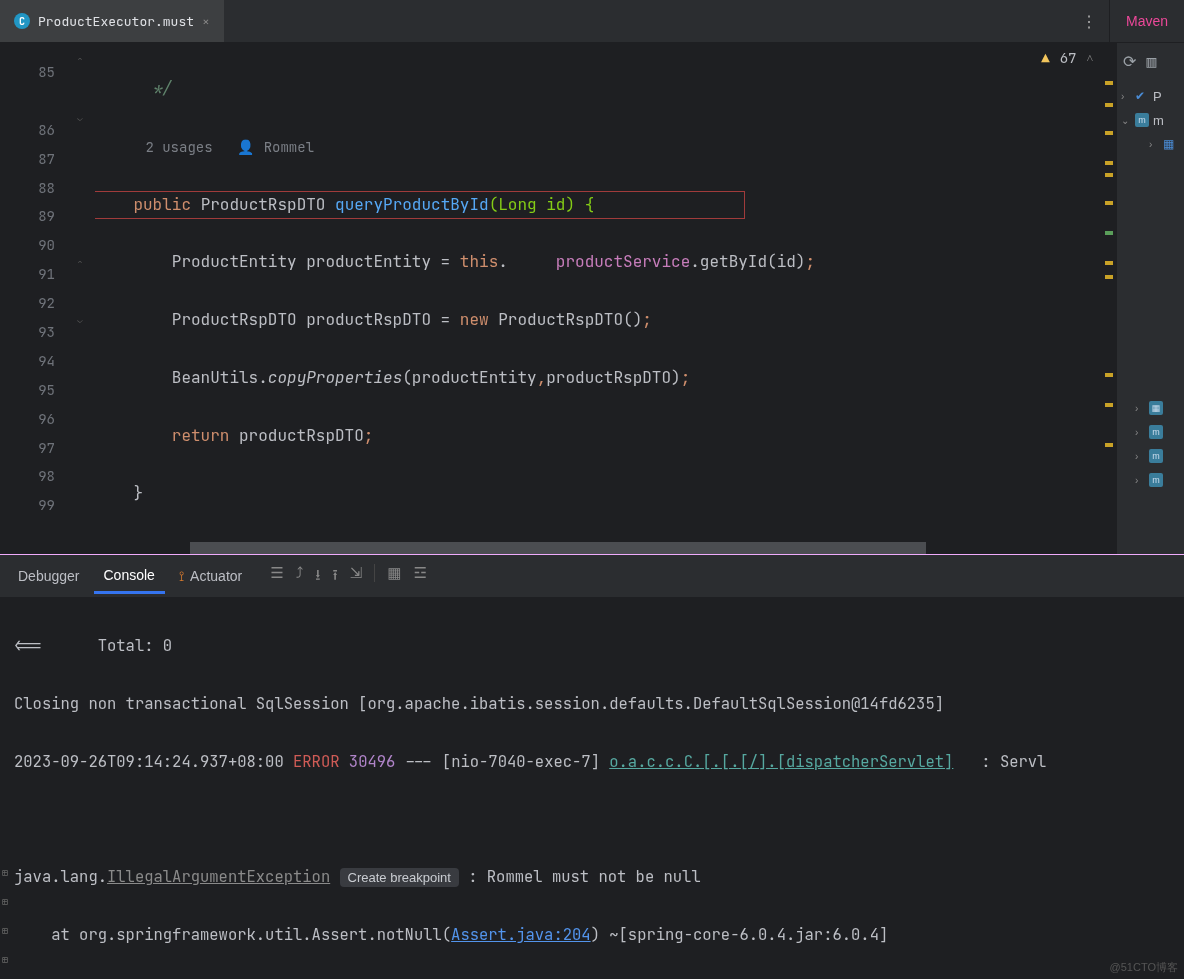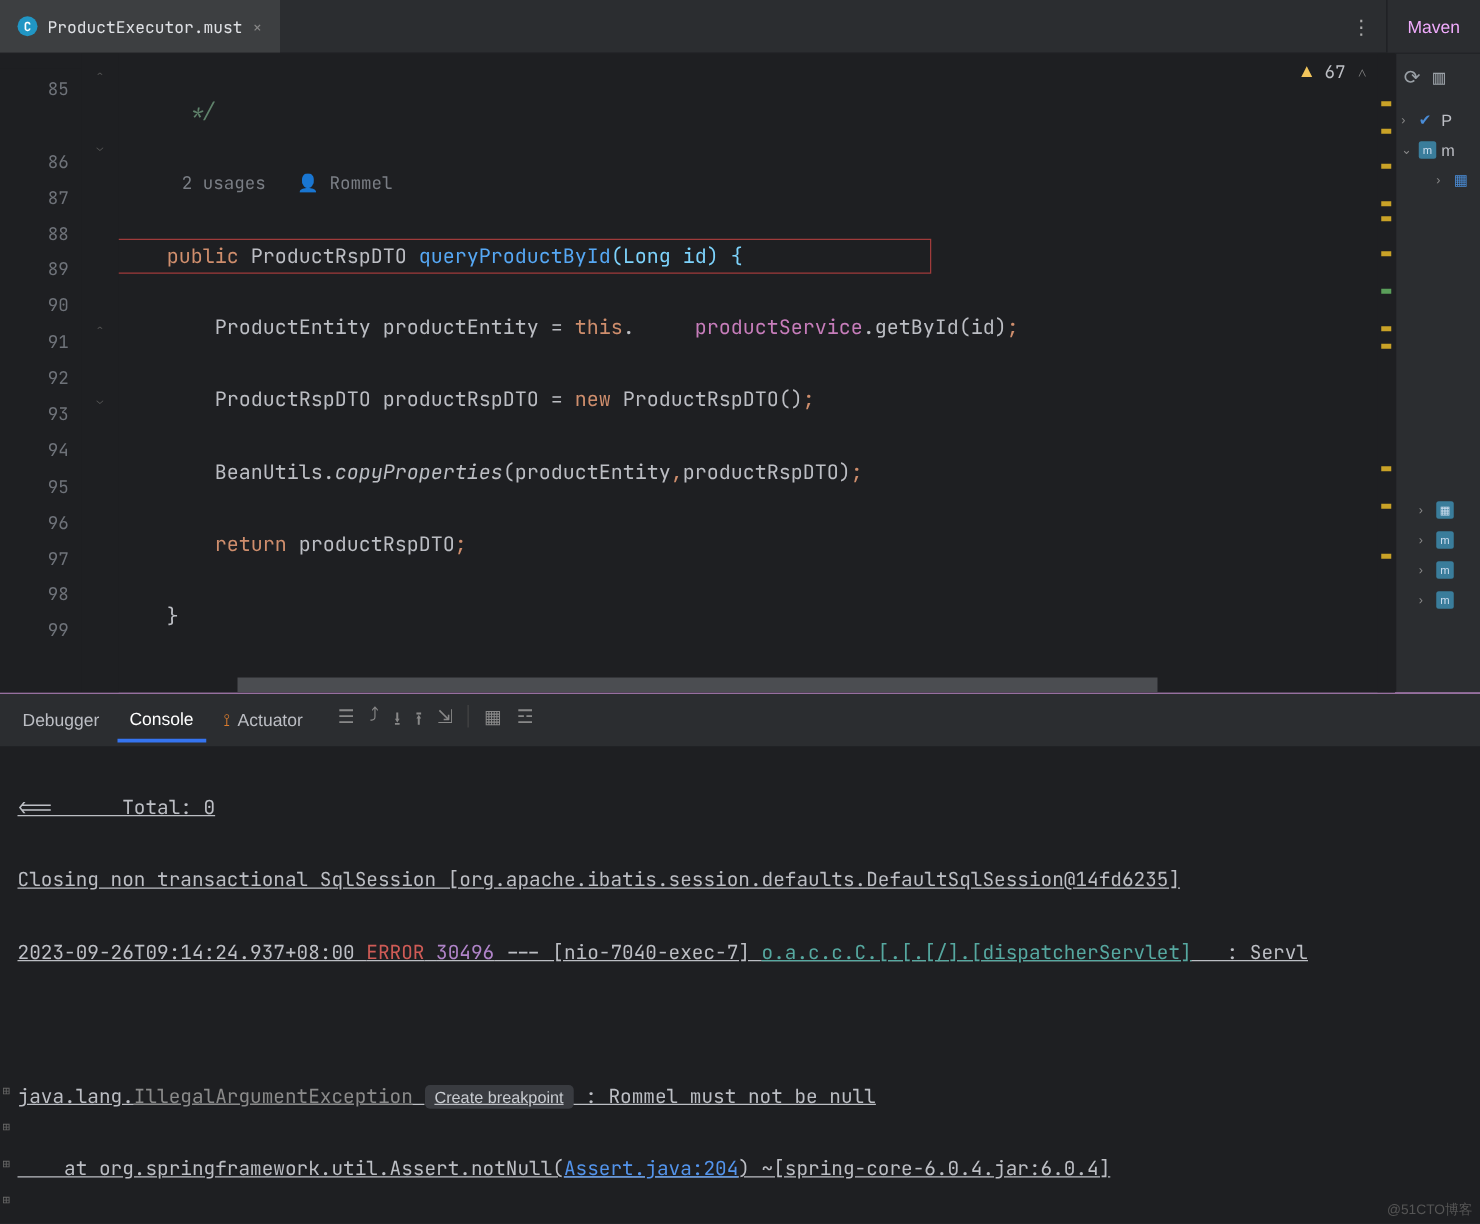--- a/index.html
+++ b/index.html
@@ -5,40 +5,40 @@
   * { margin:0; padding:0; box-sizing:border-box; }
   body { font-family:"JetBrains Mono","Consolas",monospace; background:#2b2d30; color:#bcbec4; font-size:13px; overflow:hidden; width:1184px; height:979px; }
   .root { display:flex; flex-direction:column; width:1184px; height:979px; }
   
   .tabbar { display:flex; align-items:center; height:43px; background:#2b2d30; border-bottom:1px solid #1e1f22; }
   .tab { display:flex; align-items:center; gap:8px; padding:0 14px; height:100%; background:#3d3f41; color:#dfe1e5; }
   .tab .file-icon { width:16px; height:16px; border-radius:50%; background:#2196c4; display:flex; align-items:center; justify-content:center; font-size:10px; color:#fff; font-weight:bold; }
   .tab .close { color:#888; }
   .tabbar-spacer { flex:1; }
   .kebab { padding:0 12px; color:#aaa; font-size:16px; }
-  .maven { display:flex; align-items:center; padding:0 16px; height:100%; color:#f0abfc; font-family:sans-serif; font-size:14px; background:#2b2d30; border-left:1px solid #1e1f22; }
+  .maven { display:flex; align-items:center; padding:0 16px; height:100%; color:#ec4899; font-family:sans-serif; font-size:14px; background:#2b2d30; border-left:1px solid #1e1f22; }
   
   .main { display:flex; flex:1; min-height:0; }
   .editor-wrap { position:relative; flex:1; display:flex; background:#1e1f22; overflow:hidden; }
   .gutter { width:65px; background:#1e1f22; text-align:right; color:#6f737a; padding-top:3px; font-size:14px;margin-top:12px; }
   .gutter .ln { height:28.9px; line-height:28.9px; padding-right:10px; }
   .fold-col { width:30px; background:#1e1f22; padding-top:3px; }
   .fold-col .fc { height:28.9px; display:flex; align-items:center; justify-content:center; color:#555; font-size:9px; }
   .code-area { flex:1; padding-top:3px; font-size:16px; line-height:28.9px; white-space:pre; position:relative; overflow:hidden; }
   .code-area .line { height:28.9px; }
   .hl-row { position:absolute; left:0; top:0; right:0; height:28.9px; border:1px solid #a03b3b; pointer-events:none; }
   
   .c-kw { color:#cf8e6d; }
   .c-type { color:#bcbec4; }
   .c-mname { color:#56a8f5; font-style:normal; }
   .c-field { color:#c77dbb;margin-left:48px; }
   .c-cmt { font-style:italic; color:#5f826b; }
   .c-this { color:#cf8e6d; }
   .c-italic { font-style:italic; color:#bcbec4; }
-  .c-punc { color:#7dd3fc; }
+  .c-punc { color:#84cc16; }
   .c-semi { color:#cf8e6d; }
   .hint { color:#7a7e85; font-size:14px; }
   .hint .icon { color:#6f737a; }
   
   .editor-status { position:absolute; top:6px; right:6px; display:flex; align-items:center; gap:10px; font-size:14px; color:#bcbec4; }
   .warn-icon { color:#f2c55c; }
   .chev { color:#888; font-size:12px; }
   
   .marker-stripe { width:14px; background:#1e1f22; position:relative; }
   .marker { position:absolute; left:3px; width:8px; height:4px; }
@@ -60,21 +60,21 @@
   
   .bottom { height:425px; background:#1e1f22; border-top:1px solid #f0abfc; display:flex; flex-direction:column; }
   .btabs { display:flex; align-items:center; height:42px; padding:0 8px; gap:4px; background:#2b2d30; font-family:sans-serif; font-size:14px; }
   .btab { padding:8px 10px; color:#bcbec4; }
   .btab.active { border-bottom:3px solid #3574f0; color:#fff; }
   .btab.act { display:flex; align-items:center; gap:6px; }
   .act-icon { color:#d97b2e; font-size:14px; }
   .btab-icons { display:flex; gap:12px; margin-left:14px; color:#888; font-size:15px; }
   .btab-icons .sep { width:1px; height:18px; background:#444; }
   .console { flex:1; padding:6px 0 6px 14px; font-size:15.5px; line-height:28.9px; white-space:pre; overflow:hidden; color:#bcbec4; }
-  .console .row { height:28.9px;text-decoration:underline; }
+  .console .row { height:28.9px; }
   .c-err { color:#cf5b56; }
   .c-num { color:#b084c9; }
   .c-link { color:#5394ec; text-decoration:underline; }
   .c-linkg { color:#8a8a8a; text-decoration:underline; }
   .c-badge { background:#393b40; color:#c9ccd1; padding:2px 8px; border-radius:4px; font-family:sans-serif; font-size:13px; }
   .console-wrap { position:relative; flex:1; overflow:hidden; }
   .exp-col { position:absolute; left:0; top:0; bottom:0; width:14px; }
   .exp { position:absolute; left:2px; color:#666; font-size:10px; }
   .watermark { position:absolute; right:6px; bottom:4px; font-size:11px; color:#555; font-family:sans-serif; }
 </style>

